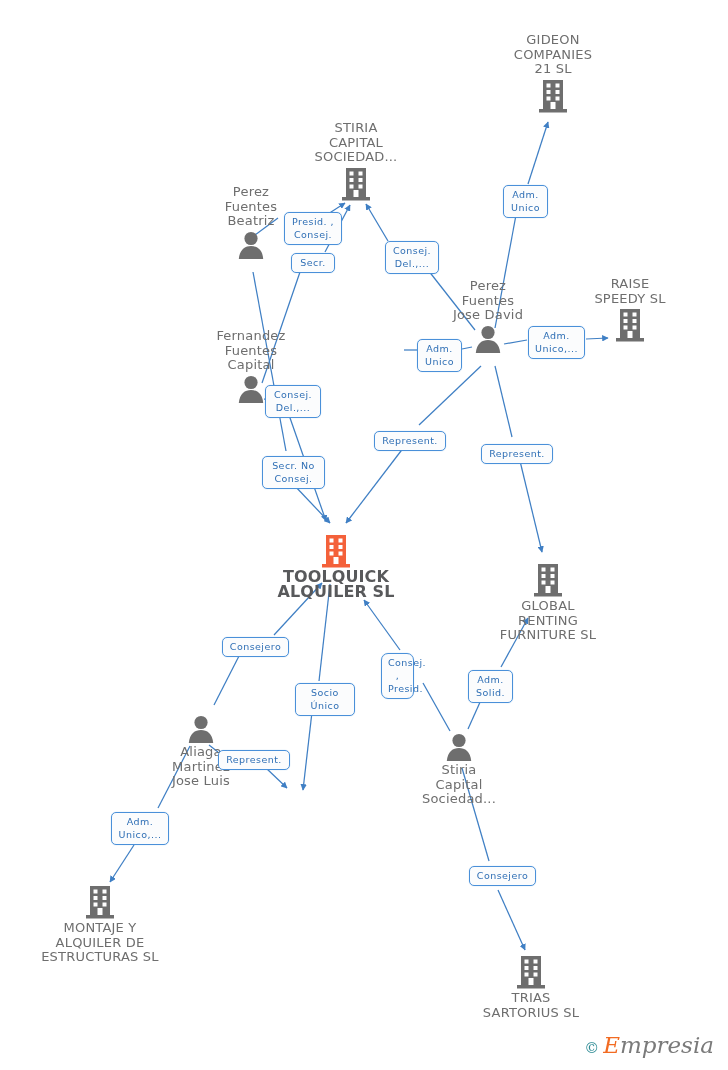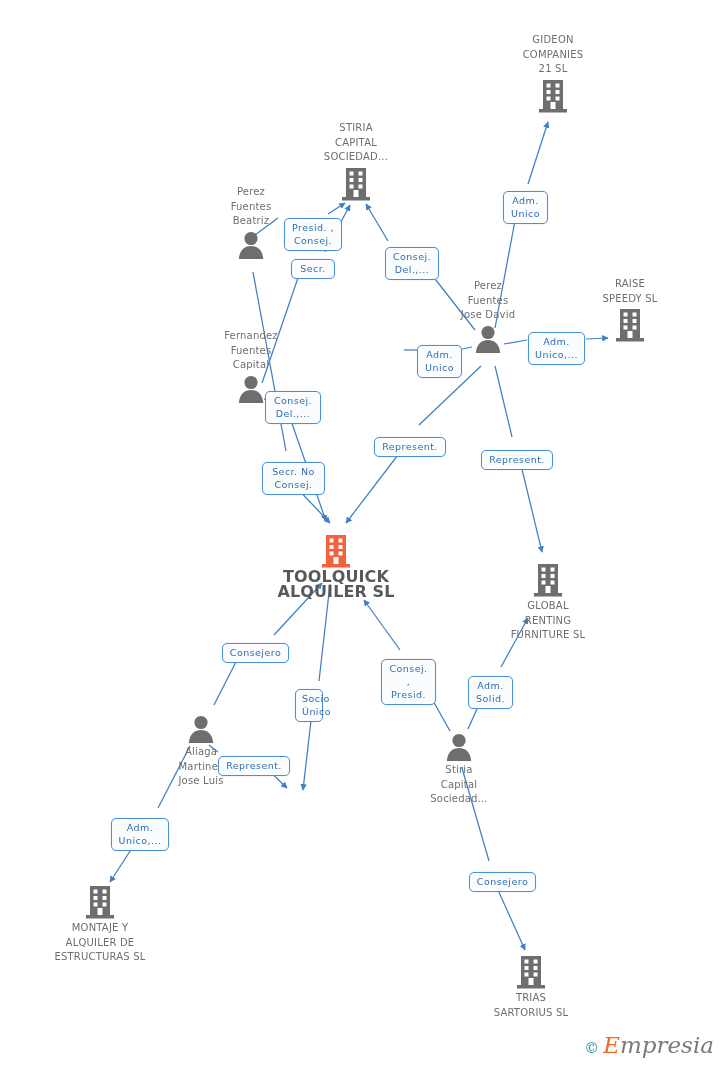--- a/index.html
+++ b/index.html
@@ -32,21 +32,21 @@
     text-align: center;
     width: 150px;
   }
   .node .glyph {
     display: block;
     margin: 0 auto;
     line-height: 0;
   }
   .node .label {
     display: block;
-    font-size: 10px;
+    font-size: 13px;
     line-height: 14.5px;
     color: #6e6e6e;
     letter-spacing: 0.2px;
     white-space: pre-line;
     margin-top: 1px;
   }
   .node.label-above .label {
     margin: 0 0 1px 0;
   }
   .node.focus .label {
@@ -64,21 +64,20 @@
     border: 1.3px solid #4a90d9;
     border-radius: 5px;
     color: #2f6fb5;
     font-size: 9.5px;
     line-height: 13px;
     letter-spacing: 0.45px;
     text-align: center;
     padding: 2px 6px 3px 6px;
     white-space: pre-line;
     box-shadow: 0 0 0 0.5px rgba(74,144,217,0.12);
-    margin-top: 6px;
   }
 
   
   #watermark {
     position: absolute;
     right: 14px;
     bottom: 12px;
     display: flex;
     align-items: baseline;
     gap: 4px;
@@ -368,23 +367,23 @@
 Unico</div>
   <div class="chip" style="left:528px; top:326px; width:57px;">Adm.
 Unico,...</div>
   <div class="chip" style="left:265px; top:385px; width:56px;">Consej.
 Del.,...</div>
   <div class="chip" style="left:262px; top:456px; width:63px;">Secr. No
 Consej.</div>
   <div class="chip" style="left:374px; top:431px; width:72px;">Represent.</div>
   <div class="chip" style="left:481px; top:444px; width:72px;">Represent.</div>
   <div class="chip" style="left:222px; top:637px; width:67px;">Consejero</div>
-  <div class="chip" style="left:295px; top:683px; width:28px;">Socio
+  <div class="chip" style="left:295px; top:683px; width:60px;">Socio
 Único</div>
-  <div class="chip" style="left:381px; top:653px; width:55px;">Consej. ,
+  <div class="chip" style="left:381px; top:653px; width:33px;border-radius:7px;">Consej. ,
 Presid.</div>
   <div class="chip" style="left:468px; top:670px; width:45px;">Adm.
 Solid.</div>
   <div class="chip" style="left:218px; top:750px; width:72px;">Represent.</div>
   <div class="chip" style="left:111px; top:812px; width:58px;">Adm.
 Unico,...</div>
   <div class="chip" style="left:469px; top:866px; width:67px;">Consejero</div>
 
   <div id="watermark">
     <span class="copy">©</span>

